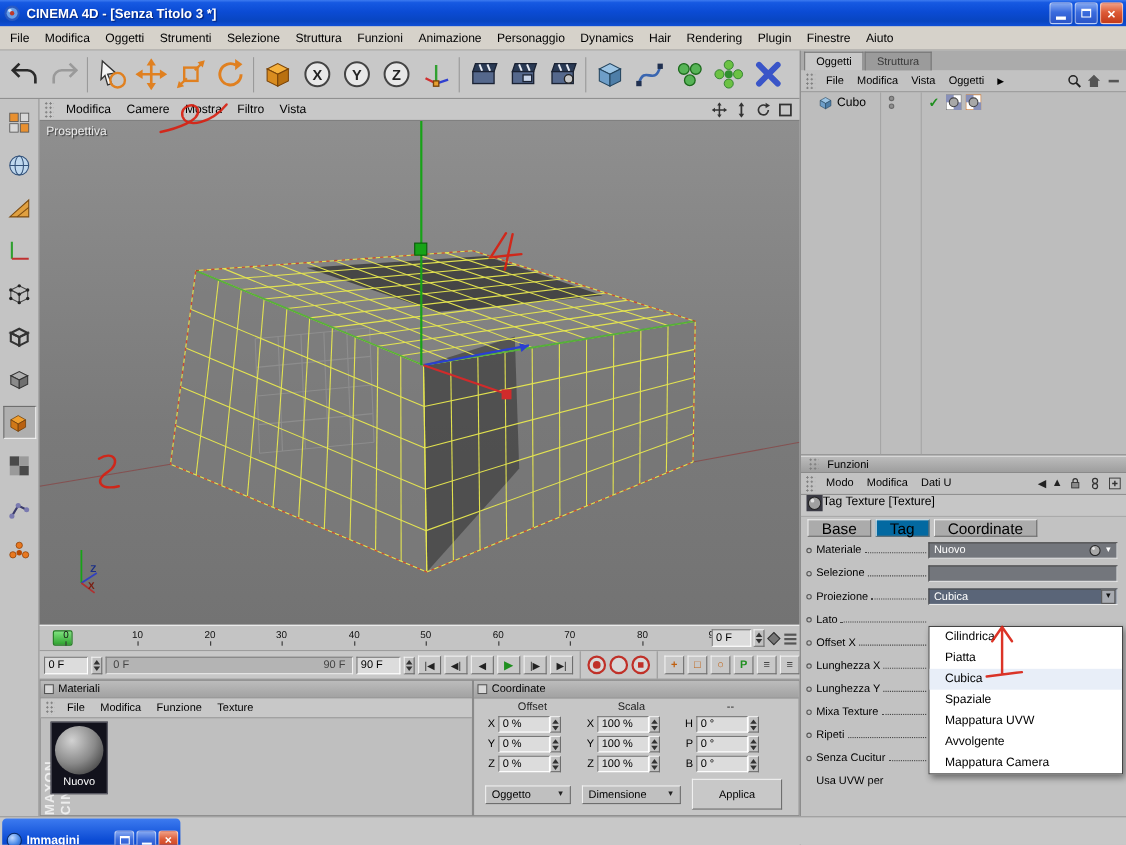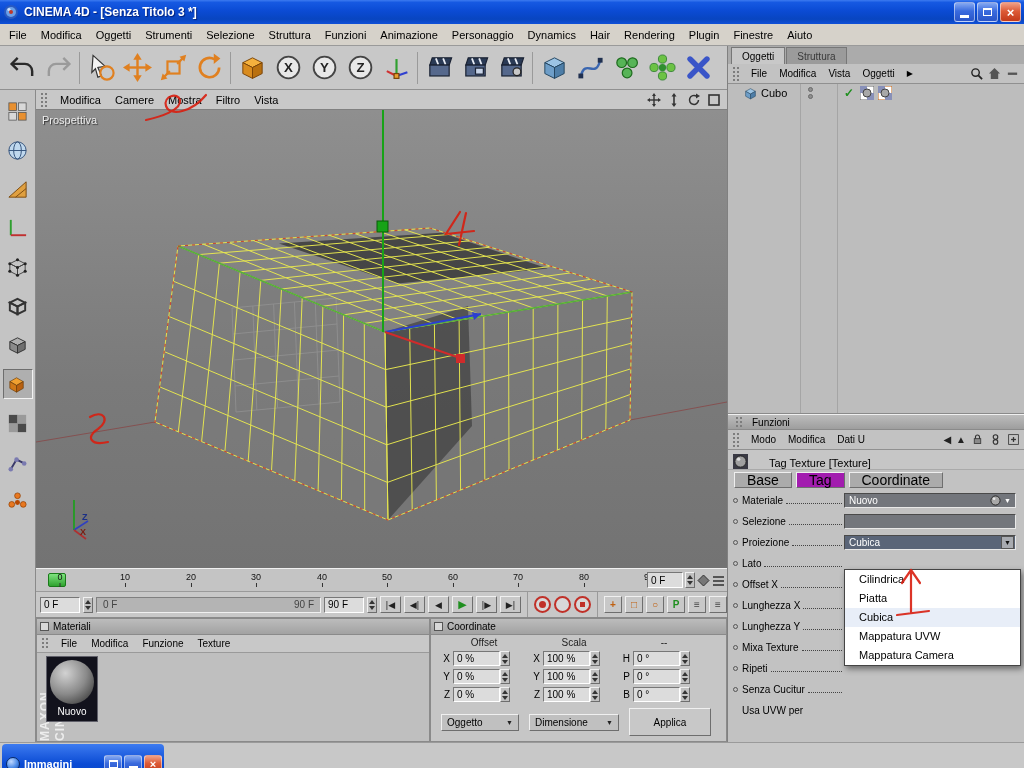--- a/index.html
+++ b/index.html
@@ -115,26 +115,26 @@
 .odots{position:absolute;left:80px;top:3px;display:flex;flex-direction:column;gap:2px}
 .odots i{width:5px;height:5px;border-radius:50%;background:#8f8f8f;border:1px solid #6a6a6a}
 .ocheck{position:absolute;left:116px;top:2px;color:#1F8F1F;font-weight:bold;font-size:12px}
 .otag{position:absolute;top:2px}
 .attrhead{height:16px;background:linear-gradient(180deg,#BCBCBC,#9E9E9E);border-bottom:1px solid #8a8a8a;border-top:1px solid #F0F0F0;
  display:flex;align-items:center;gap:4px;padding-left:3px;font-size:10px}
 .amenu{height:20px;border-bottom:1px solid #909090;display:flex;align-items:center}
 .amenu .mi{padding:2px 6px;font-size:10px}
 .amicons{margin-left:auto;display:flex;align-items:center;gap:5px;padding-right:4px;font-size:10px;color:#222}
 .amicons svg{width:13px;height:13px}
-.tagrow{height:20px;background:#C6C6C6;border-bottom:1px solid #aaa;display:flex;align-items:flex-end;gap:21px;padding-left:5px}
+.tagrow{height:20px;background:#C6C6C6;border-bottom:1px solid #aaa;display:flex;align-items:flex-start;gap:0;padding-left:5px}
 .tagrow svg{width:15px;height:15px}
 .atabs{height:20px;display:flex;align-items:center;gap:4px;padding-left:6px}
 .atab{height:16px;padding:0 12px;display:flex;align-items:center;font-size:14px;background:#ABABAB;
  border:1px solid;border-color:#EFEFEF #6E6E6E #6E6E6E #EFEFEF}
-.atab.active{background:#a21caf}
+.atab.active{background:#0369a1}
 .asection{height:16px;background:linear-gradient(180deg,#A8A8A8,#949494);border-top:1px solid #E8E8E8;border-bottom:1px solid #777;
  display:flex;align-items:center;padding-left:7px;font-weight:bold;font-size:10px}
 .props{position:relative}
 .prow{height:21px;display:flex;align-items:center;padding-left:3px}
 .adot{width:5px;height:5px;border:1px solid #555;border-radius:50%;margin:0 4px 0 2px;flex:none}
 .plabel{width:102px;display:flex;align-items:baseline;overflow:hidden;font-size:10px;flex:none}
 .plabel .leader{flex:1;border-bottom:1px dotted #444;margin:0 2px 2px 3px;height:8px}
 .pfield{width:172px;height:15px;background:#73767C;border:1px solid;border-color:#4a4a4a #E8E8E8 #E8E8E8 #4a4a4a;
  color:#fff;font-size:10px;display:flex;align-items:center;padding:0 4px;gap:3px}
 .pfield .flex{flex:1}
@@ -981,21 +981,23 @@
       <div class="prow">
         <div class="plabel" style="margin-left:11px">
             <span>Usa UVW per</span>
           </div>
       </div>
     </div>
     <div class="ddlist">
       <div class="dditem">Cilindrica</div>
       <div class="dditem">Piatta</div>
       <div class="dditem current">Cubica</div>
+      <div class="dditem">Spaziale</div>
       <div class="dditem">Mappatura UVW</div>
+      <div class="dditem">Avvolgente</div>
       <div class="dditem">Mappatura Camera</div>
     </div>
   </div>
 
   <div class="taskbar">
     <div class="immwin">
       <div class="immico"></div>
       <span>Immagini</span>
       <div class="wincontrols">
         <div class="wbtn blue">

